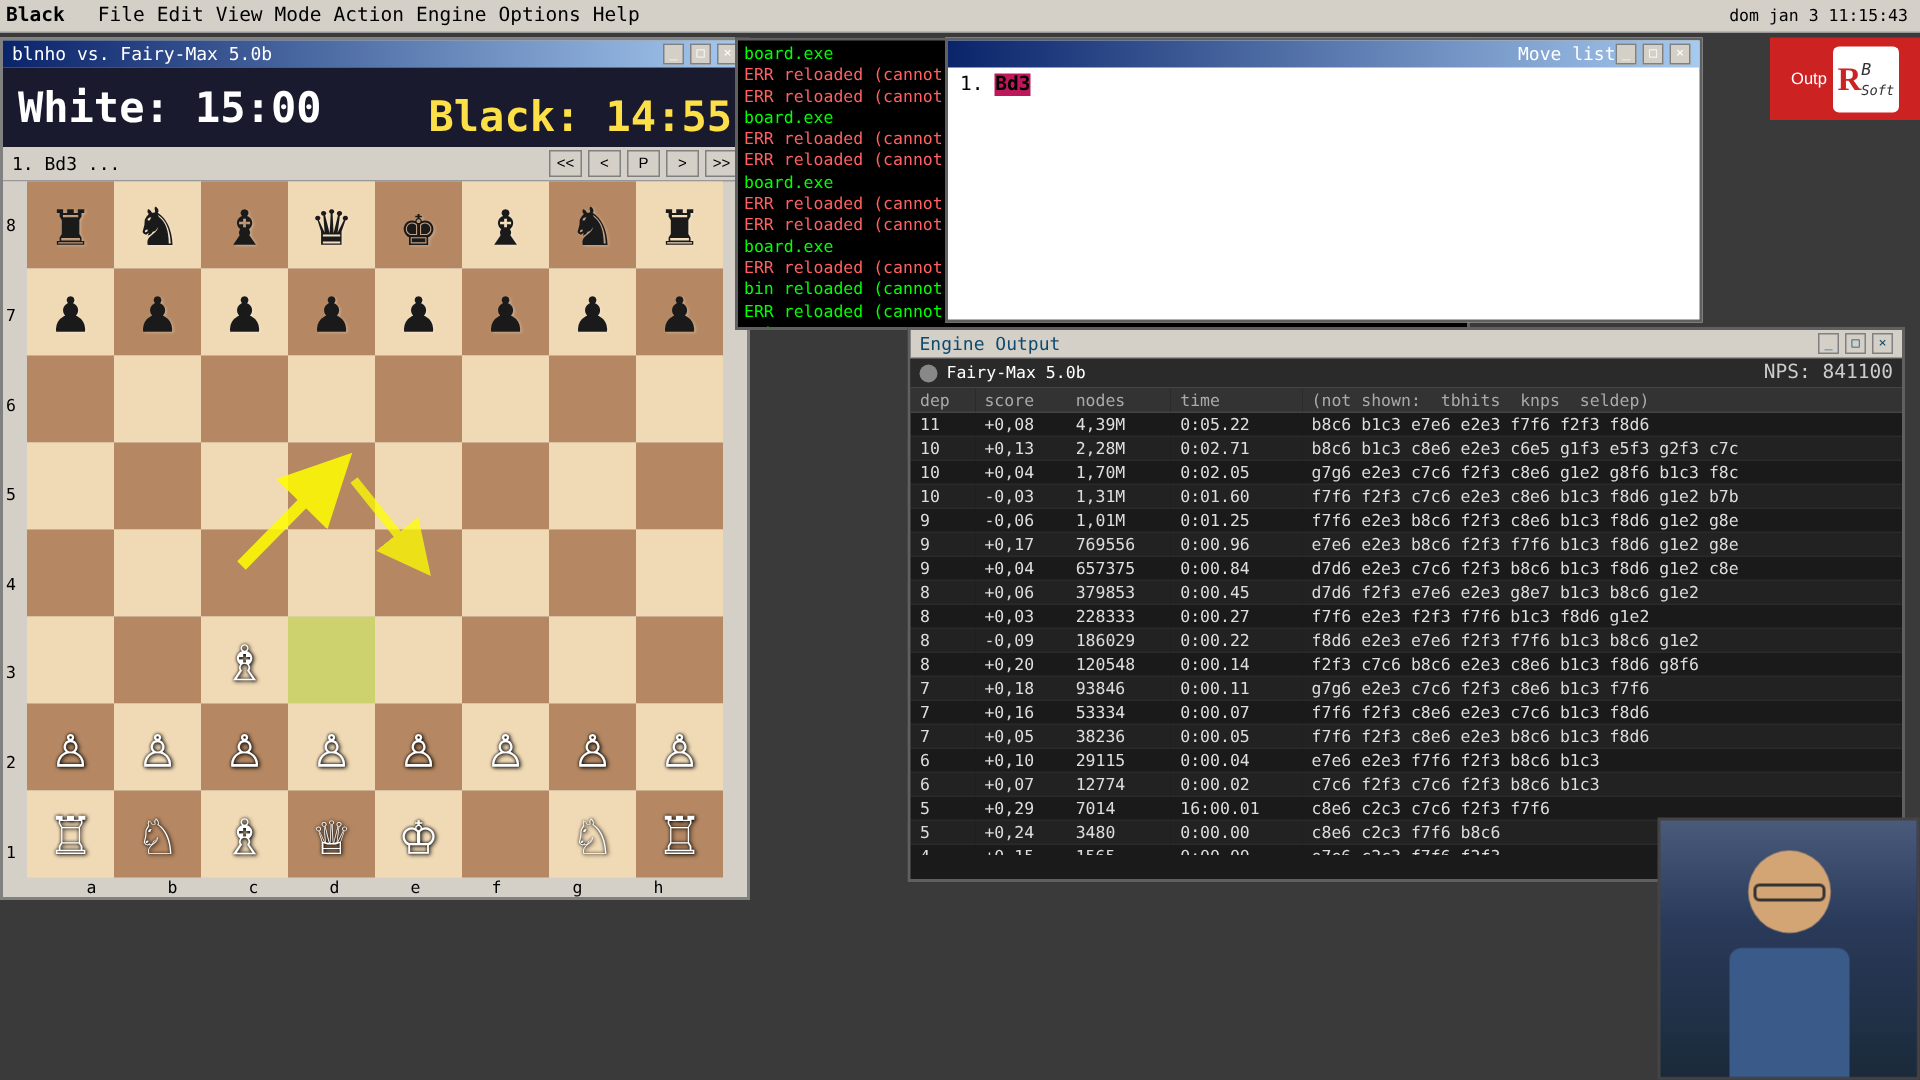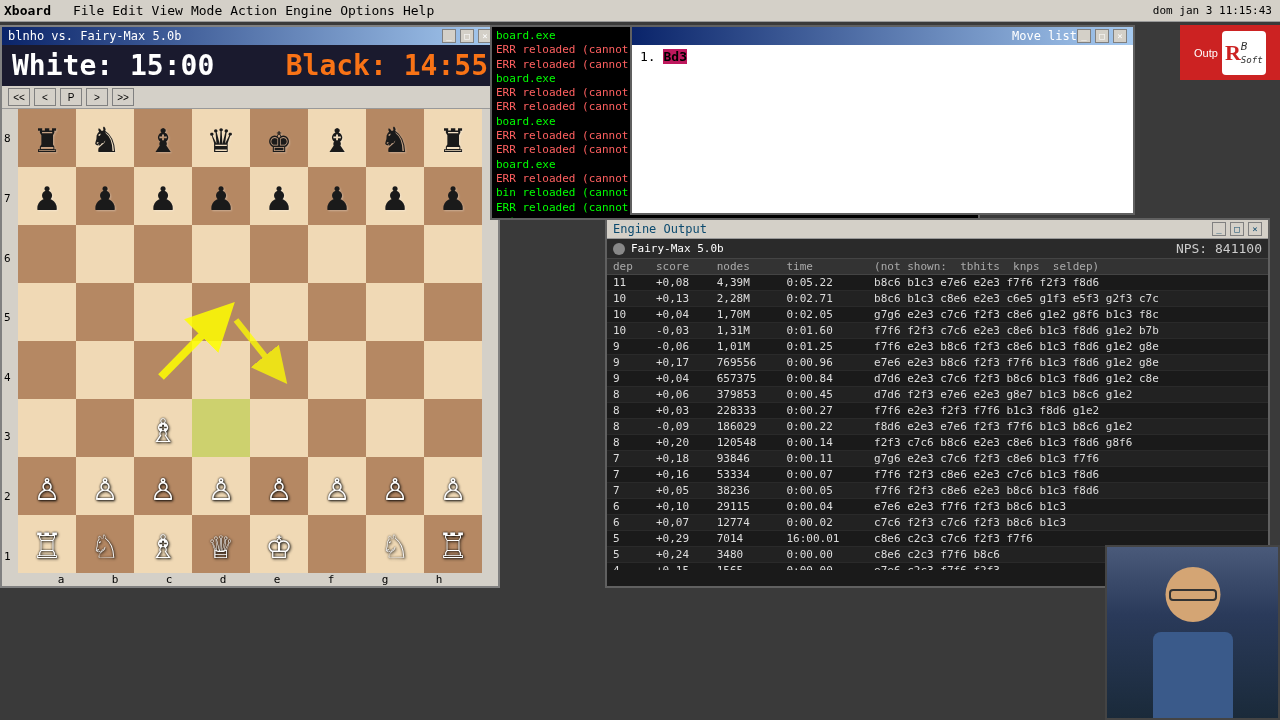--- a/index.html
+++ b/index.html
@@ -63,24 +63,25 @@
       align-items: center;
       padding: 4px 10px;
       gap: 20px;
     }
     .timer-white {
       color: white;
       font-size: 28px;
       font-weight: bold;
     }
     .timer-black {
-      color: #f97316;
+      color: #fde047;
       font-size: 28px;
       font-weight: bold;
       margin-left: auto;
+      margin-top: 12px;
     }
 
     
     .notation-bar {
       background: #d4d0c8;
       display: flex;
       align-items: center;
       padding: 2px 6px;
       gap: 4px;
       border-bottom: 1px solid #999;
@@ -359,21 +360,21 @@
       gap: 6px;
       padding-right: 8px;
       font-size: 11px;
     }
   </style>
 </head>
 <body>
 
 <div class="top-system-bar">
   <div class="menu-bar-left" style="display:flex;align-items:center;gap:2px;margin-left:4px;">
-    <span style="font-weight:bold;font-size:13px;margin-right:10px;">Xboard</span>
+    <span style="font-weight:bold;font-size:13px;margin-right:10px;">Black</span>
   </div>
   <span class="menu-item">File</span>
   <span class="menu-item">Edit</span>
   <span class="menu-item">View</span>
   <span class="menu-item">Mode</span>
   <span class="menu-item">Action</span>
   <span class="menu-item">Engine</span>
   <span class="menu-item">Options</span>
   <span class="menu-item">Help</span>
   <div class="system-tray-right">
@@ -394,20 +395,21 @@
     <span class="timer-white">
       <span>White:</span>
       <span>15:00</span>
     </span>
     <span class="timer-black">
       <span>Black:</span>
       <span>14:55</span>
     </span>
   </div>
   <div class="notation-bar">
+    <span class="notation-text">1. Bd3 ...</span>
     <button class="nav-btn">&lt;&lt;</button>
     <button class="nav-btn">&lt;</button>
     <button class="nav-btn">P</button>
     <button class="nav-btn">&gt;</button>
     <button class="nav-btn">&gt;&gt;</button>
   </div>
   <div class="chess-board-container">
     <div class="rank-labels">
       <span>8</span>
       <span>7</span>

